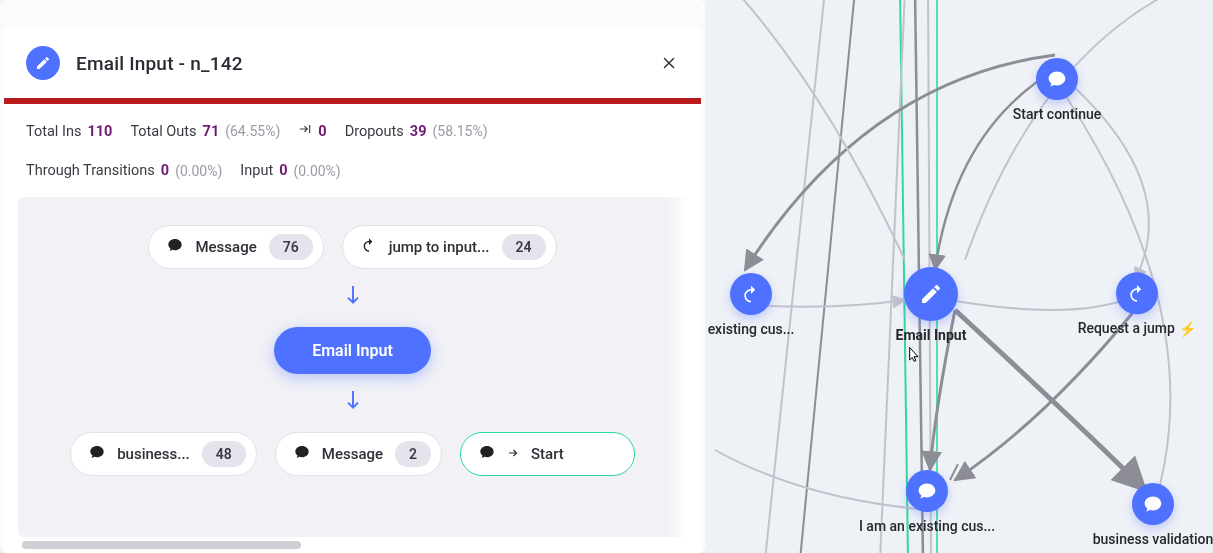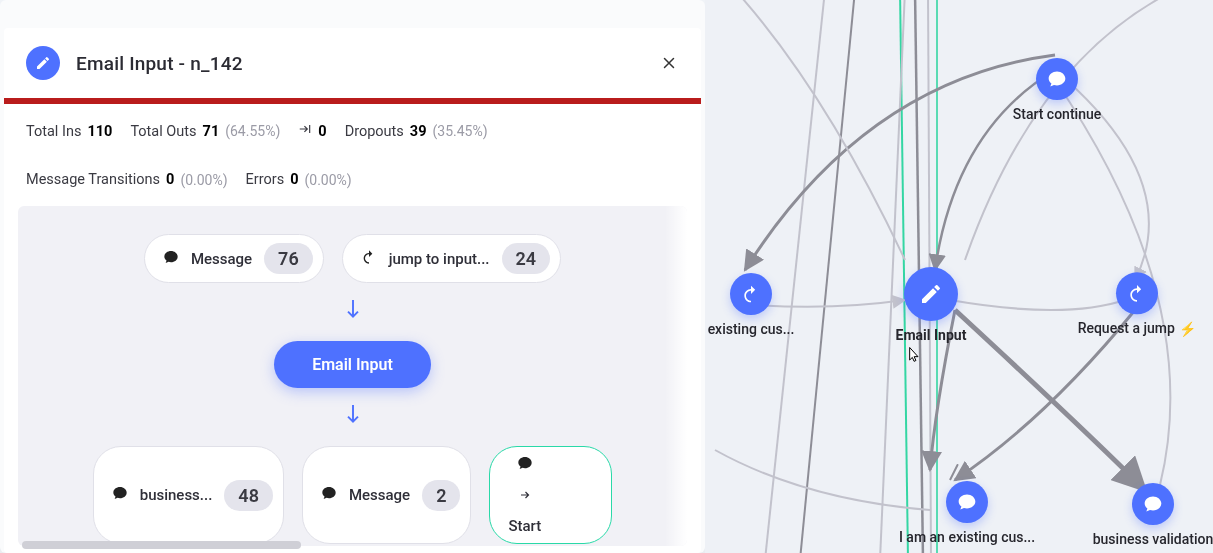--- a/index.html
+++ b/index.html
@@ -19,38 +19,38 @@
     display: flex; align-items: center; padding: 18px 22px 18px 22px; border-bottom: 6px solid #b91c1c;
   }
   .hdr-icon {
     width: 34px; height: 34px; border-radius: 50%; background: #4e71ff;
     display: flex; align-items: center; justify-content: center; margin-right: 16px;
   }
   .hdr-icon svg { width: 16px; height: 16px; fill: #fff; }
   .hdr-title { font-size: 19px; font-weight: 500; color: #2b2b33; letter-spacing: .2px; }
   .close-btn { margin-left: auto; width: 20px; height: 20px; display:flex; align-items:center; justify-content:center; cursor:pointer; color:#333; }
 
-  .stats { padding: 18px 22px 10px 22px; display:flex; flex-wrap:wrap; gap: 31px 18px; font-size: 14.5px; color:#35353d; }
+  .stats { padding: 18px 22px 10px 22px; display:flex; flex-wrap:wrap; gap: 22px 18px; font-size: 14.5px; color:#35353d; }
   .stat { display:flex; align-items:center; gap:6px; white-space:nowrap; }
   .stat-label { font-weight: 400; color:#3a3a42; }
-  .stat-num { font-weight: 700; color:#000000; }
+  .stat-num { font-weight: 700; color:#701a75; }
   .stat-pct { color:#9b9ba6; font-size: 14px; }
   .stat .arrow-icon svg{ width:14px; height:14px; stroke:#3a3a42; fill:none; stroke-width:2; }
 
   
   .flow-wrap { margin: 8px 14px 0 14px; background:#f1f1f6; border-radius:6px; padding: 28px 0 57px 0; position:relative; height: 340px; overflow:hidden;text-align:right; }
   .flow-col { display:flex; flex-direction:column; align-items:center; gap:14px; }
   .pill-row { display:flex; gap:18px; }
   .pill {
     display:flex; align-items:center; background:#ffffff; border:1.5px solid #e0e0e8; border-radius: 28px;
     padding: 8px 10px 8px 18px; font-size:15px; color:#2f2f38; font-weight:500; gap:12px; cursor:pointer;
   }
-  .pill.green { border-color:#2ad9a8;flex-direction:column; }
+  .pill.green { border-color:#2ad9a8; }
   .pill .p-icon svg{ width:16px; height:16px; }
-  .pill .badge { background:#e4e4ec; color:#3a3a42; font-weight:600; border-radius:18px; padding:5px 14px; font-size:18px; }
+  .pill .badge { background:#e4e4ec; color:#3a3a42; font-weight:600; border-radius:18px; padding:5px 14px; font-size:14px; }
   .pill .p-arrow-icon svg{ width:12px; height:12px; stroke:#2f2f38; stroke-width:2.4; fill:none;}
 
   .conn-arrow svg{ width:20px; height:26px; stroke:#4e71ff; stroke-width:2.3; fill:none; }
 
   .center-node {
     background:#4e71ff; color:#fff; font-weight:600; font-size:16px; padding:14px 38px; border-radius:30px; 
     box-shadow: 0 4px 14px rgba(78,113,255,0.35);
   }
 
   .hscroll { position:absolute; left:18px; right:400px; bottom:4px; height:8px; background:#cfcfd6; border-radius:4px; }
@@ -139,29 +139,29 @@
         </div>
         <div class="stat">
           <span class="arrow-icon"><svg>
                 <use href="#sym-entry"></use>
               </svg></span>
           <span class="stat-num">0</span>
         </div>
         <div class="stat">
           <span class="stat-label">Dropouts</span>
           <span class="stat-num">39</span>
-          <span class="stat-pct">(35.45%)</span>
-        </div>
-        <div class="stat">
-          <span class="stat-label">Message Transitions</span>
+          <span class="stat-pct">(58.15%)</span>
+        </div>
+        <div class="stat">
+          <span class="stat-label">Through Transitions</span>
           <span class="stat-num">0</span>
           <span class="stat-pct">(0.00%)</span>
         </div>
         <div class="stat">
-          <span class="stat-label">Errors</span>
+          <span class="stat-label">Input</span>
           <span class="stat-num">0</span>
           <span class="stat-pct">(0.00%)</span>
         </div>
       </div>
 
       <div class="flow-wrap">
         <div class="flow-col">
 
           <div class="pill-row">
             <div class="pill">
@@ -291,21 +291,21 @@
       <div class="g-circle">
           <svg>
             <use href="#sym-redo"></use>
           </svg>
         </div>
       <div class="g-label">
         <span>Request a jump</span><span class="g-sub">⚡</span>
       </div>
     </div>
 
-    <div class="g-node" style="left:222px; top:513px;margin-left:40px;">
+    <div class="g-node" style="left:222px; top:502px;">
       <div class="g-circle">
           <svg>
             <use href="#sym-chat"></use>
           </svg>
         </div>
       <div class="g-label">I am an existing cus...</div>
     </div>
 
     <div class="g-node" style="left:448px; top:515px; width:160px;">
       <div class="g-circle">

